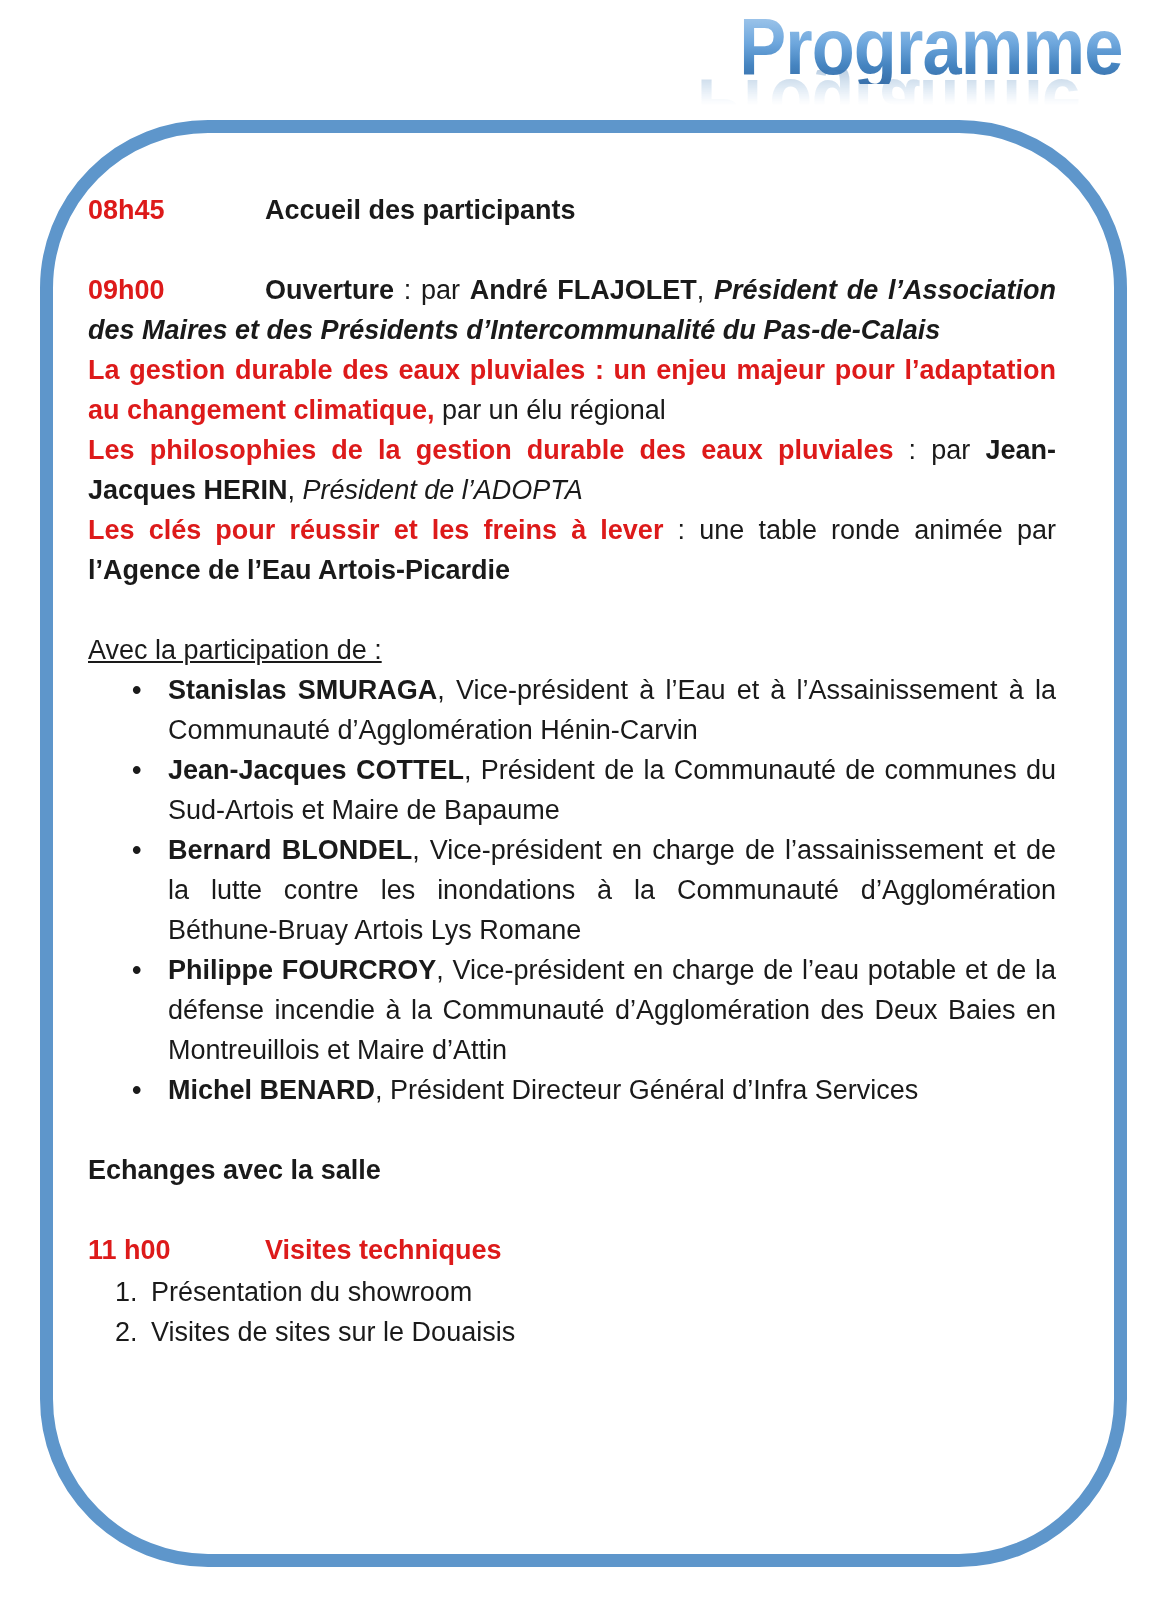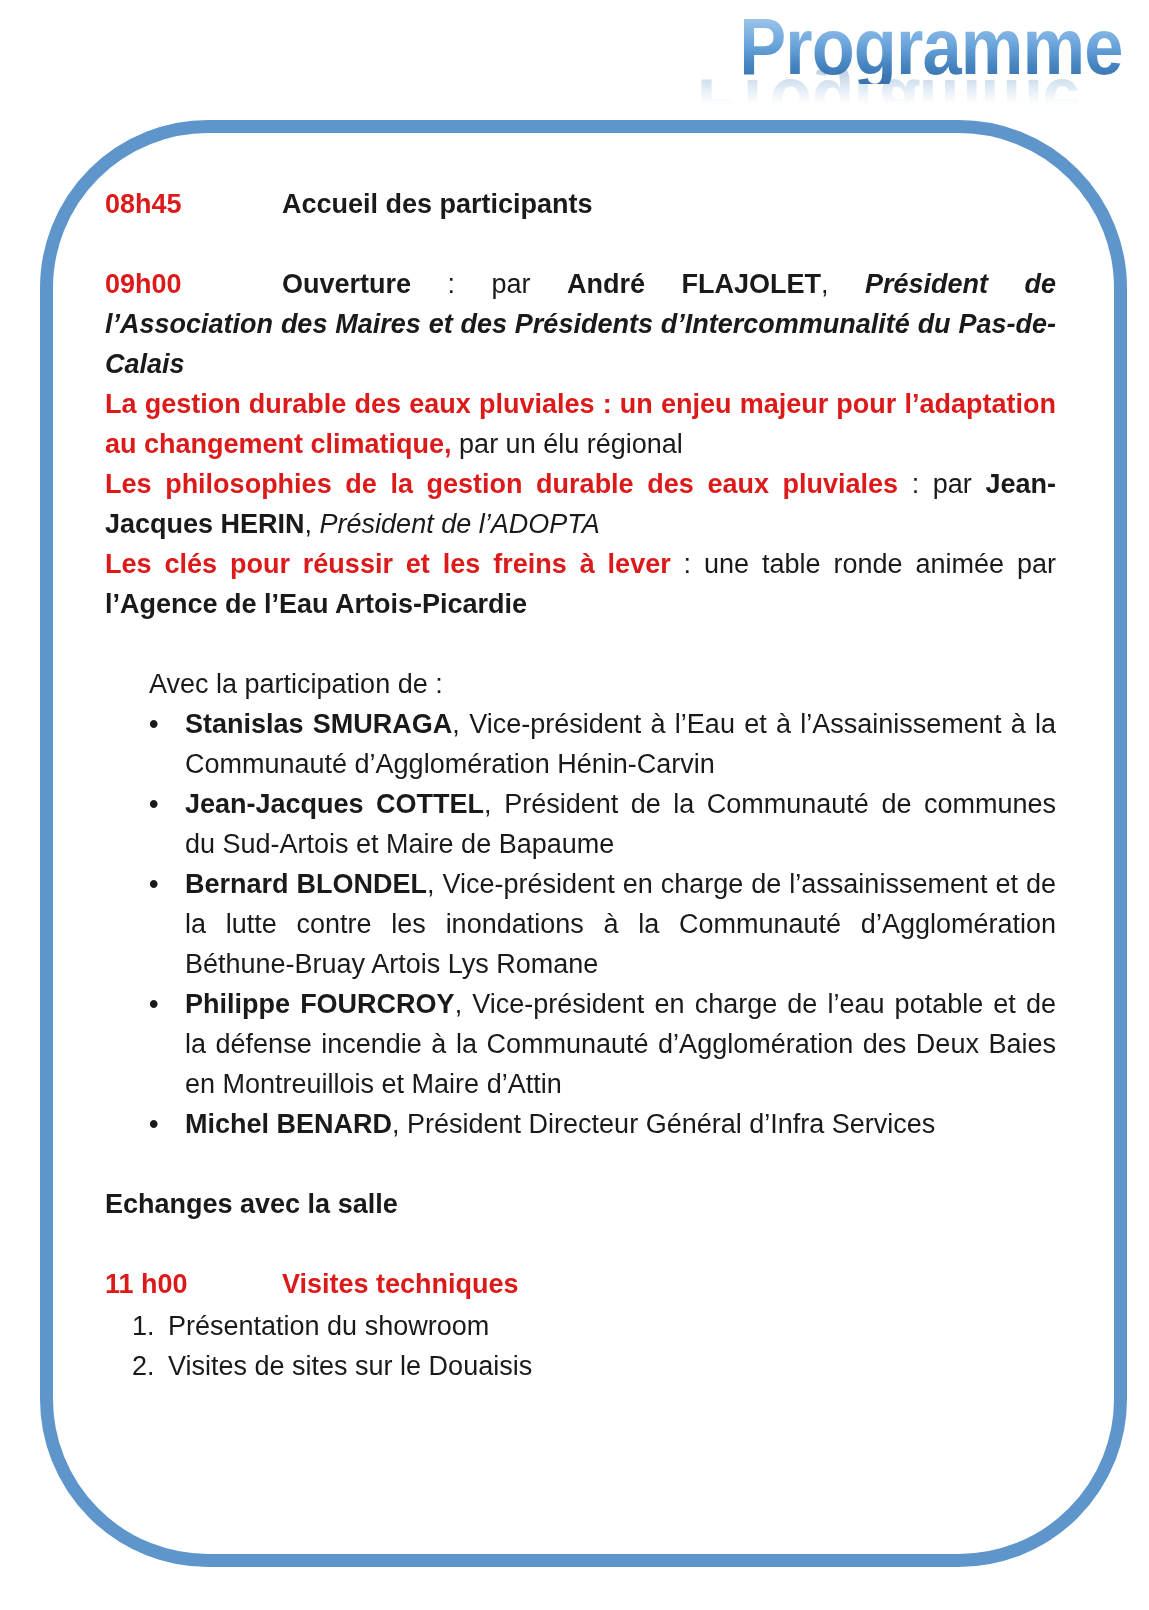--- a/index.html
+++ b/index.html
@@ -45,41 +45,41 @@
     width:1087px; height:1447px;
     box-sizing:border-box;
     border:13px solid #5e96cb;
     border-radius:168px;
     background:#ffffff;
     z-index:1;
   }
   
   .content{
     position:absolute;
-    left:53px; top:134px;
+    left:53px; top:140px;
     width:1061px;
     box-sizing:border-box;
-    padding:50px 58px 0 52px;
+    padding:50px 58px 0 35px;
     z-index:3;
     font-size:27px;
     line-height:40px;
   }
   .para{margin:0;}
   .justify{text-align:justify;}
   .spacer{height:40px;}
   .seg-r{font-weight:normal;}
   .seg-b{font-weight:bold;}
   .seg-i{font-style:italic;}
   .seg-bi{font-weight:bold;font-style:italic;}
   .seg-rb{color:#dd1a1a;font-weight:bold;}
   .seg-time{
     color:#dd1a1a;font-weight:bold;
     display:inline-block;width:177px;
   }
-  .underline{margin-left:44px;}
+  .underline{text-decoration:underline;}
   .bullets{margin:0;}
   .bullet-item{
     position:relative;
     padding-left:80px;
   }
   .dot{
     position:absolute;
     left:44px;top:0;
     font-weight:bold;
   }

